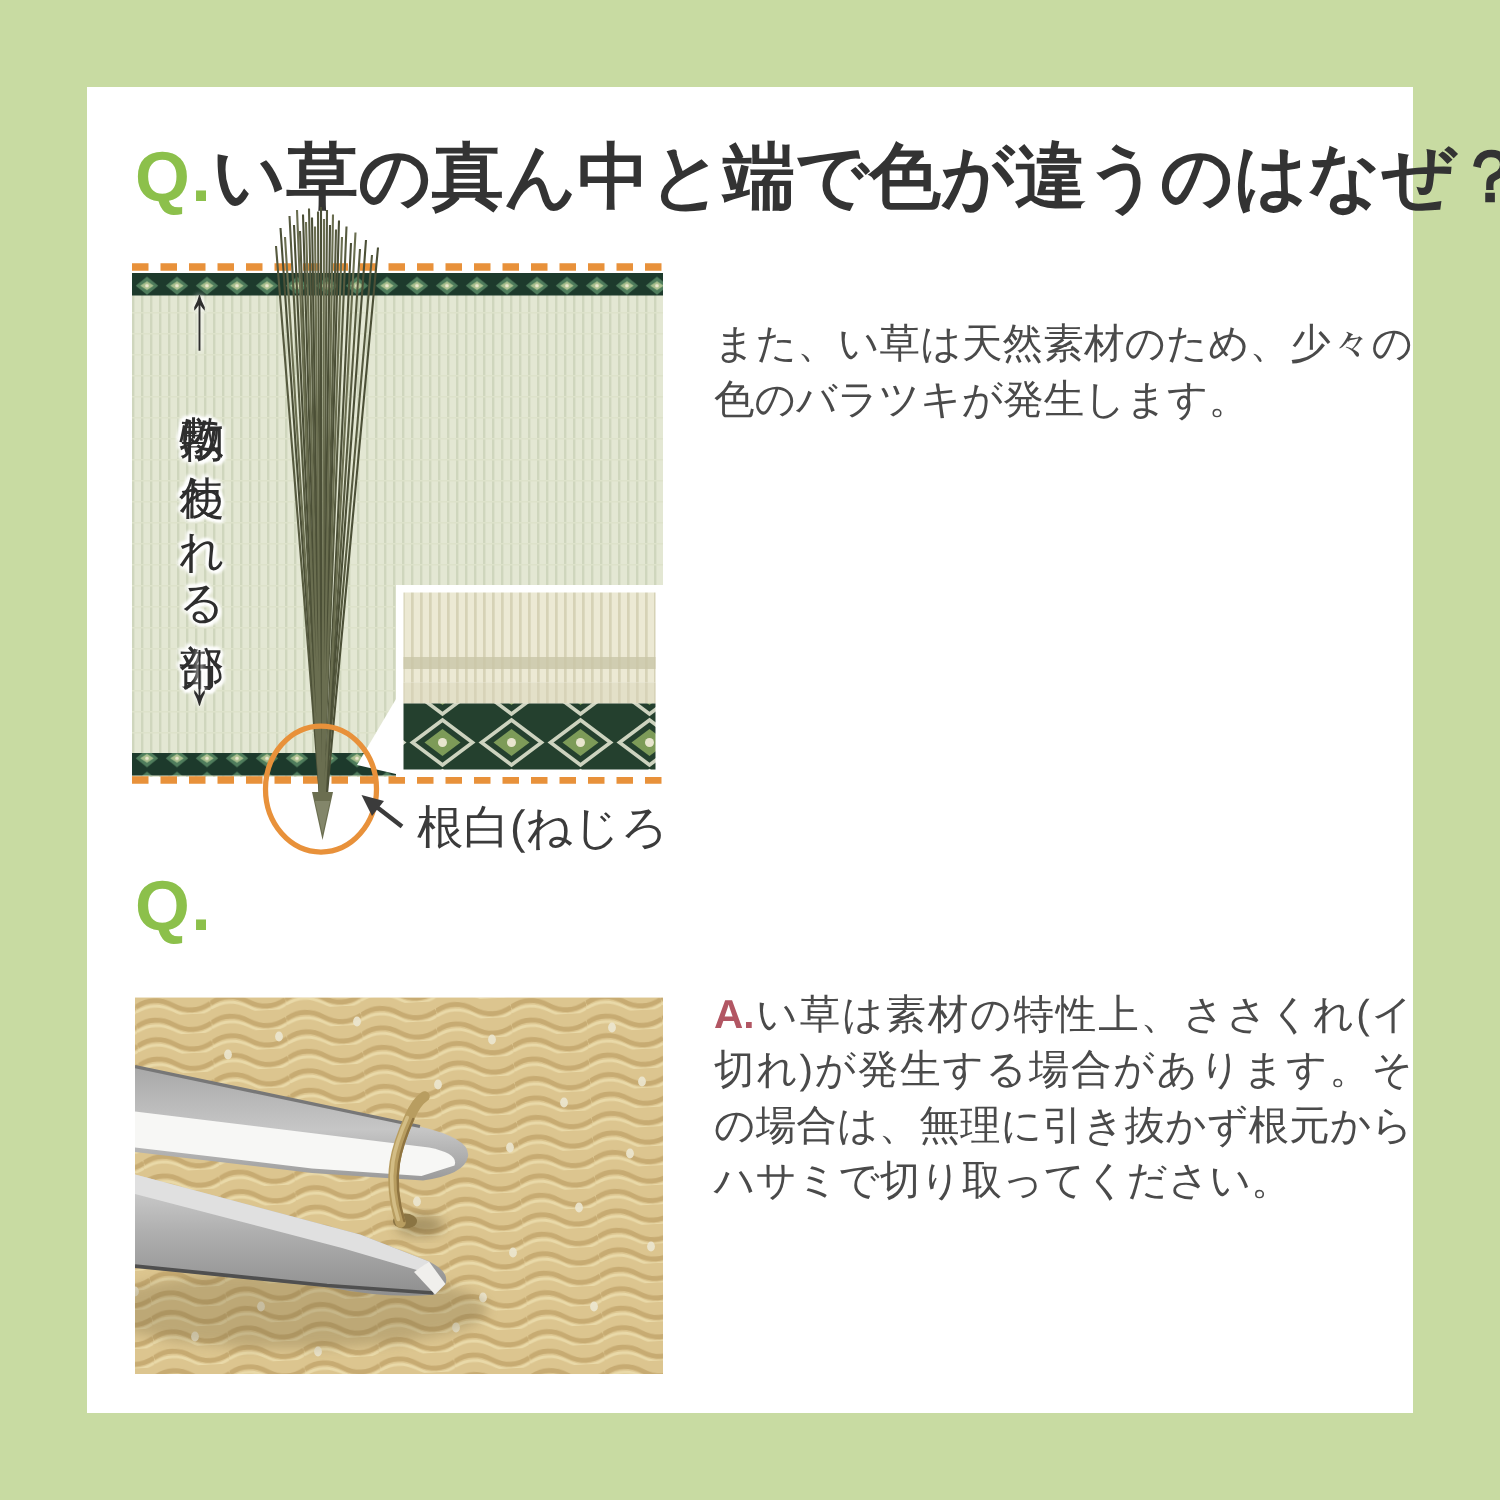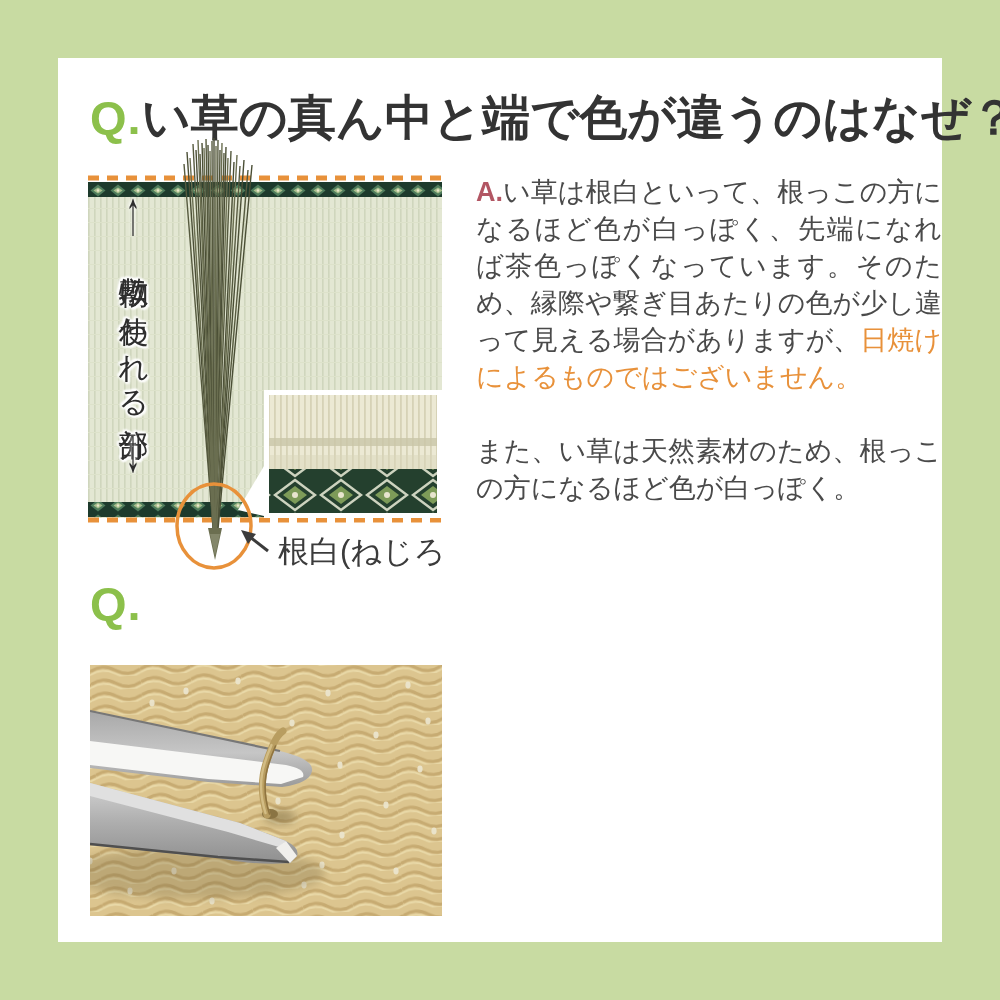--- a/index.html
+++ b/index.html
@@ -132,22 +132,21 @@
   </svg>
 
   <div class="vlabel">
     <span class="arrow up">↑</span>
     <span class="vtext">敷物に使われる部分</span>
     <span class="arrow down">↓</span>
   </div>
 </div>
 
 <div class="ans ans1">
-  <p><span class="alabel">A.</span><span>い草は根白といって、根っこの方になるほど色が白っぽく、先端になれば茶色っぽくなっています。そのため、縁際や繋ぎ目あたりの色が少し違って見える場合がありますが、</span><span class="hl">日焼けによるものではございません。</span></p>
-  <p class="para2">また、い草は天然素材のため、根っこの方になるほど色が白っぽく。</p>
+  <p class="para2">また、い草は天然素材のため、少々の色のバラツキが発生します。</p>
 </div>
 
 <div class="qhead qhead2">
   <span class="qmark">Q.</span>
 </div>
 
 <div class="fig2">
   <svg width="352" height="251" viewBox="0 0 352 251">
     <defs>
       <pattern id="weave" width="50" height="13" patternUnits="userSpaceOnUse" patternTransform="rotate(-3)">
@@ -216,13 +215,14 @@
 
     <g fill="none" stroke-linecap="round">
       <path d="M177,150 C167,118 175,98 183,80 C186,73 190,68 193,66" stroke="#b89d60" stroke-width="7"></path>
       <path d="M175.5,148 C166,118 173.5,98 181.5,80" stroke="#d3bd85" stroke-width="2.4"></path>
       <path d="M179.5,149 C170,119 177.5,99 185.5,81" stroke="#8f7440" stroke-width="1.6"></path>
     </g>
   </svg>
 </div>
 
 <div class="ans ans2">
+  <p><span class="alabel">A.</span><span>い草は素材の特性上、ささくれ(イ切れ)が発生する場合があります。その場合は、無理に引き抜かず根元からハサミで切り取ってください。</span></p>
 </div>
 
 </body></html>

